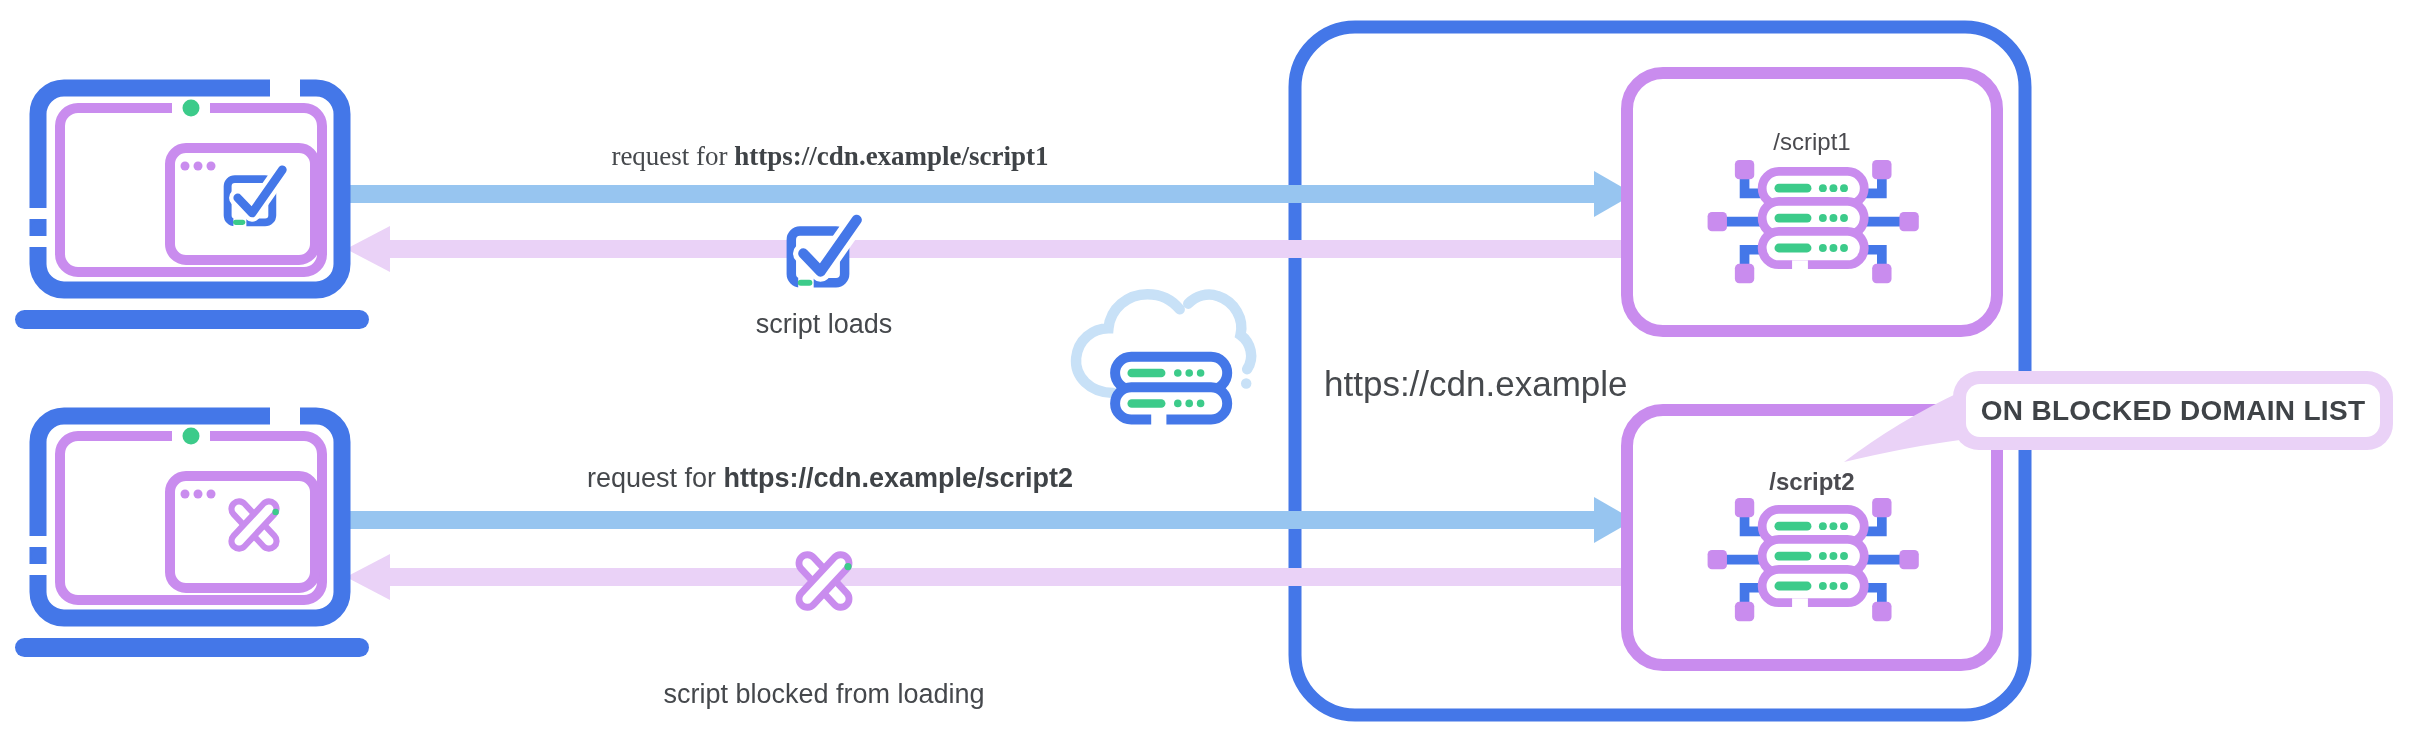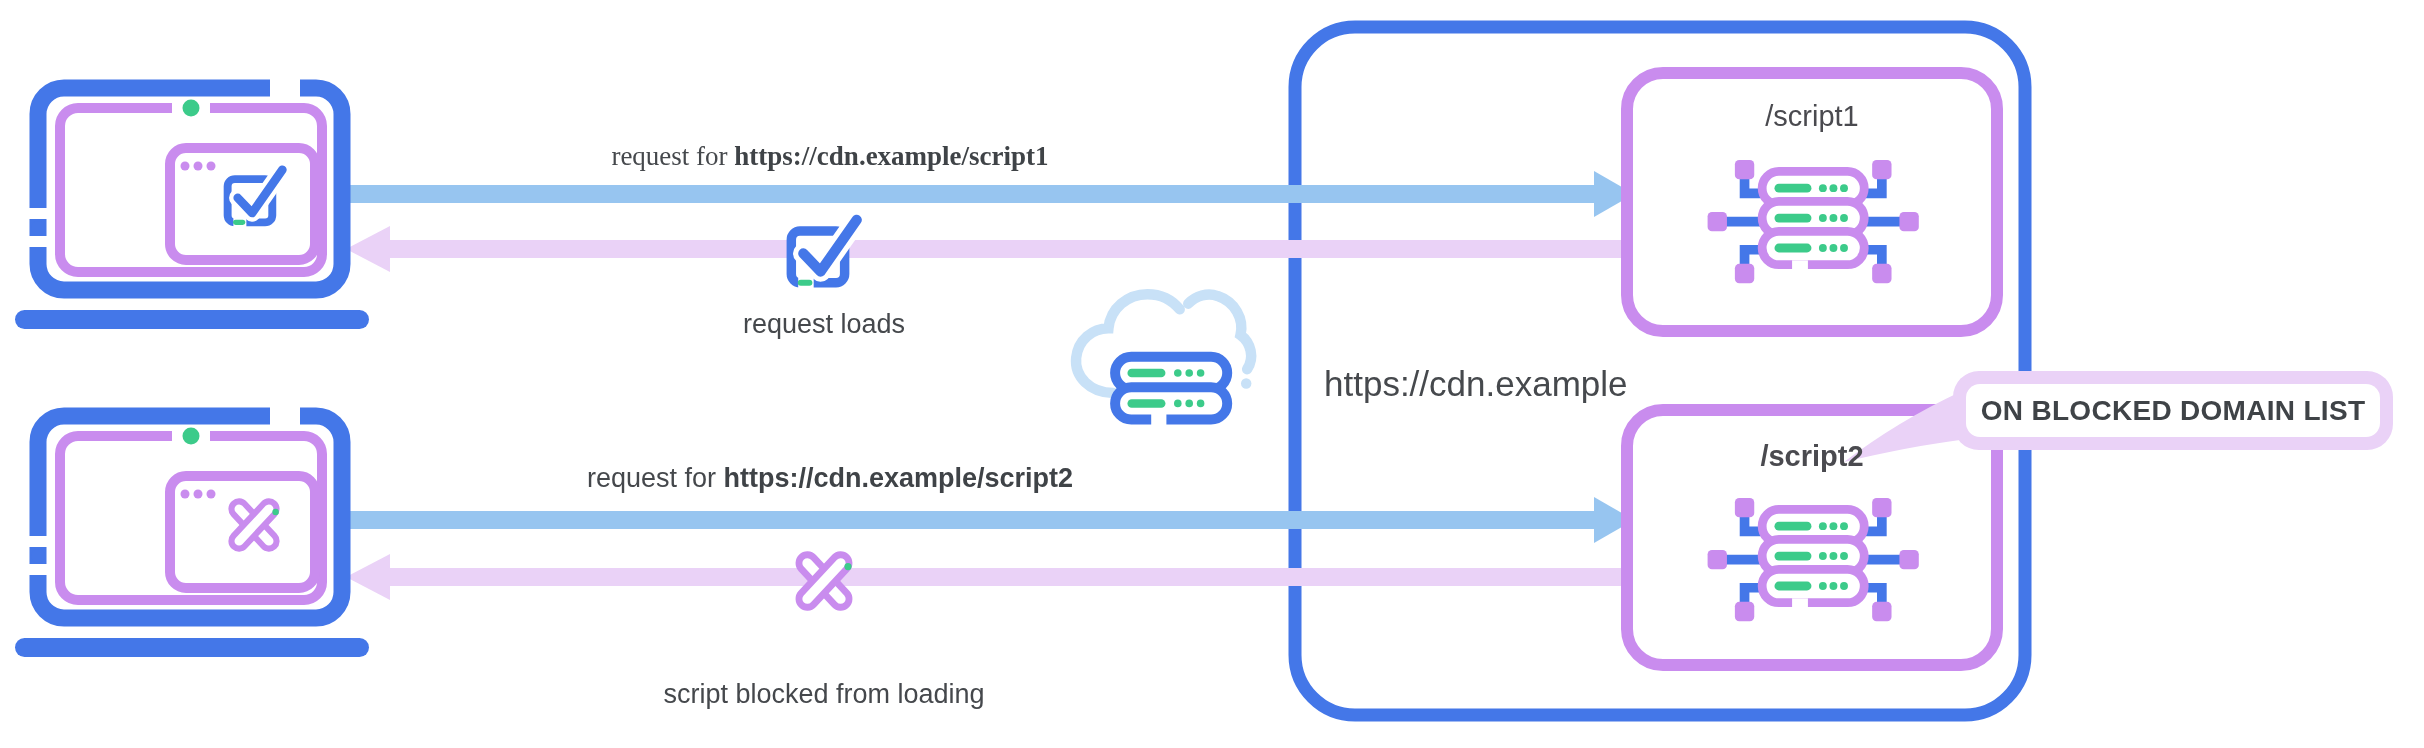--- a/index.html
+++ b/index.html
@@ -15,23 +15,24 @@
     position:absolute;
     color:#45484C;
     white-space:nowrap;
   }
   .flow-label{
     font-size:27px;
     text-align:center;
   }
   .flow-label b{font-weight:700;color:#3F4347;}
   .endpoint-label{
-    font-size:29px;
+    font-size:24px;
     text-align:center;
     color:#4A4A4F;
+    margin-top:28px;
   }
   .cdn-label{
     font-size:35px;
     color:#46494D;
   }
   .bubble-label{
     display:flex;align-items:center;justify-content:center;
     font-size:28px;font-weight:700;color:#3F4347;
     letter-spacing:0.3px;
     text-align:center;
@@ -163,21 +164,21 @@
   <g transform="translate(22,403)">
     <use href="#laptop-shell"></use>
     <use href="#x-cross" transform="translate(196,86) scale(0.72)"></use>
   </g>
 </svg>
 
   <div class="lbl flow-label" style="left:430px;top:141px;width:800px;font-family:Liberation Serif, serif;">
     <span>request for </span><b>https://cdn.example/script1</b>
   </div>
 
-  <div class="lbl flow-label" style="left:524px;top:309px;width:600px;">request loads</div>
+  <div class="lbl flow-label" style="left:524px;top:309px;width:600px;">script loads</div>
 
   <div class="lbl flow-label" style="left:430px;top:463px;width:800px;">
     <span>request for </span><b>https://cdn.example/script2</b>
   </div>
 
   <div class="lbl flow-label" style="left:524px;top:679px;width:600px;">script blocked from loading</div>
 
   <div class="lbl cdn-label" style="left:1324px;top:352px;margin-top:12px;">https://cdn.example</div>
 
   <div class="lbl endpoint-label" style="left:1627px;top:100px;width:370px;">/script1</div>

